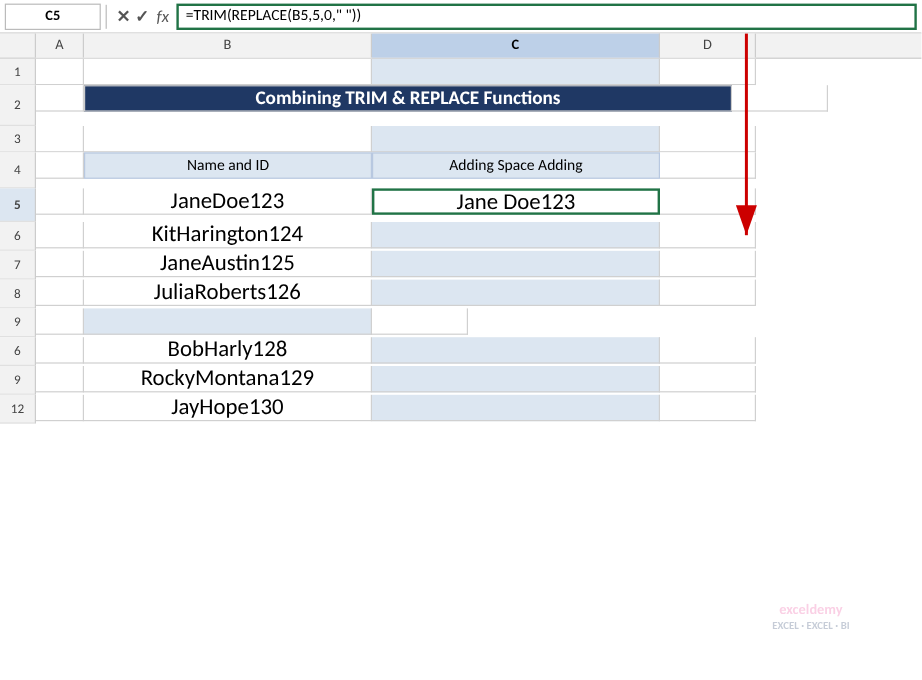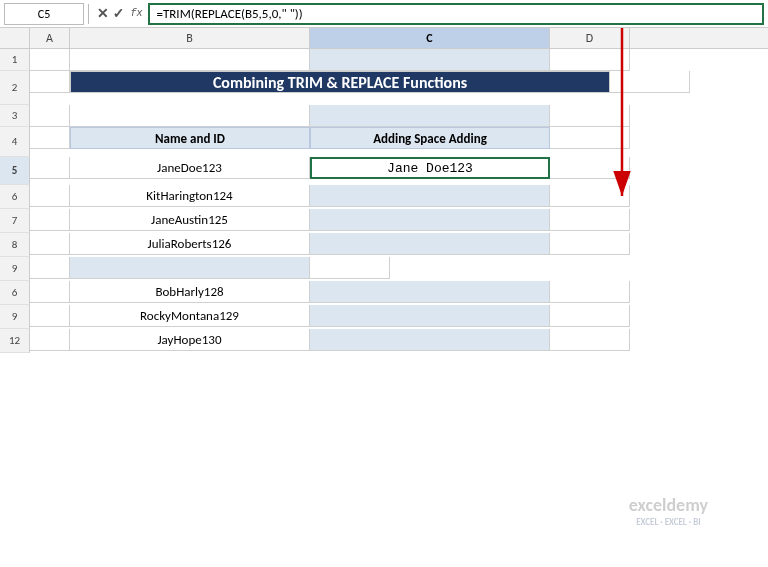--- a/index.html
+++ b/index.html
@@ -25,20 +25,21 @@
     }
     .cell-ref-box {
       width: 80px;
       height: 22px;
       border: 1px solid #bbb;
       display: flex;
       align-items: center;
       justify-content: center;
       font-size: 12px;
       background: #fff;
+      font-weight: bold;
     }
     .formula-bar-divider {
       width: 1px;
       height: 20px;
       background: #bbb;
       margin: 0 2px;
     }
     .formula-bar-icons {
       display: flex;
       align-items: center;
@@ -47,23 +48,22 @@
     }
     .formula-bar-icon {
       font-size: 14px;
       color: #555;
       cursor: pointer;
       font-weight: bold;
     }
     .formula-bar-fx {
       font-style: italic;
       color: #555;
-      font-size: 10px;
+      font-size: 14px;
       margin-right: 4px;
-      font-family: Liberation Mono, monospace;
     }
     .formula-input {
       flex: 1;
       height: 22px;
       border: 2px solid #217346;
       padding: 0 6px;
       font-size: 13px;
       font-family: Calibri, Arial, sans-serif;
       outline: none;
       background: #fff;
@@ -122,21 +122,21 @@
       background: #dce6f1;
       font-weight: bold;
     }
     .cell {
       border-right: 1px solid #d0d0d0;
       border-bottom: 1px solid #d0d0d0;
       display: flex;
       align-items: center;
       justify-content: center;
       padding: 0 4px;
-      font-size: 13px;
+      font-size: 19px;
       background: #fff;
       min-height: 22px;
       height: 22px;
     }
     .cell-a { width: 40px; min-width: 40px; }
     .cell-b { width: 240px; min-width: 240px; }
     .cell-c { width: 240px; min-width: 240px; }
     .cell-d { width: 80px; min-width: 80px; }
 
     
@@ -145,31 +145,30 @@
       color: #fff;
       font-weight: bold;
       font-size: 16px;
       text-align: center;
       justify-content: center;
     }
 
     
     .header-cell {
       background: #dce6f1;
-      font-weight: bold;
+      font-weight: normal;
       font-size: 13px;
       text-align: center;
       border: 1px solid #b8c8e0;
     }
 
     
     .cell-selected {
       border: 2px solid #217346 !important;
       background: #fff;
-      font-family: Liberation Mono, monospace;
     }
     .cell-selected-col {
       background: #dce6f1;
     }
 
     
     .annotation-container {
       position: absolute;
       top: 0;
       left: 0;
@@ -184,22 +183,22 @@
       bottom: 40px;
       right: 60px;
       opacity: 0.25;
       font-size: 11px;
       color: #1f3864;
       font-weight: bold;
       text-align: center;
       pointer-events: none;
     }
     .watermark-logo {
-      font-size: 18px;
-      color: #404040;
+      font-size: 12px;
+      color: #ec4899;
     }
 
     .merged-title {
       width: 480px; 
       border: 1px solid #ccc;
     }
 
     .empty-row-1 { height: 22px; }
     .empty-row-3 { height: 22px; }
 

